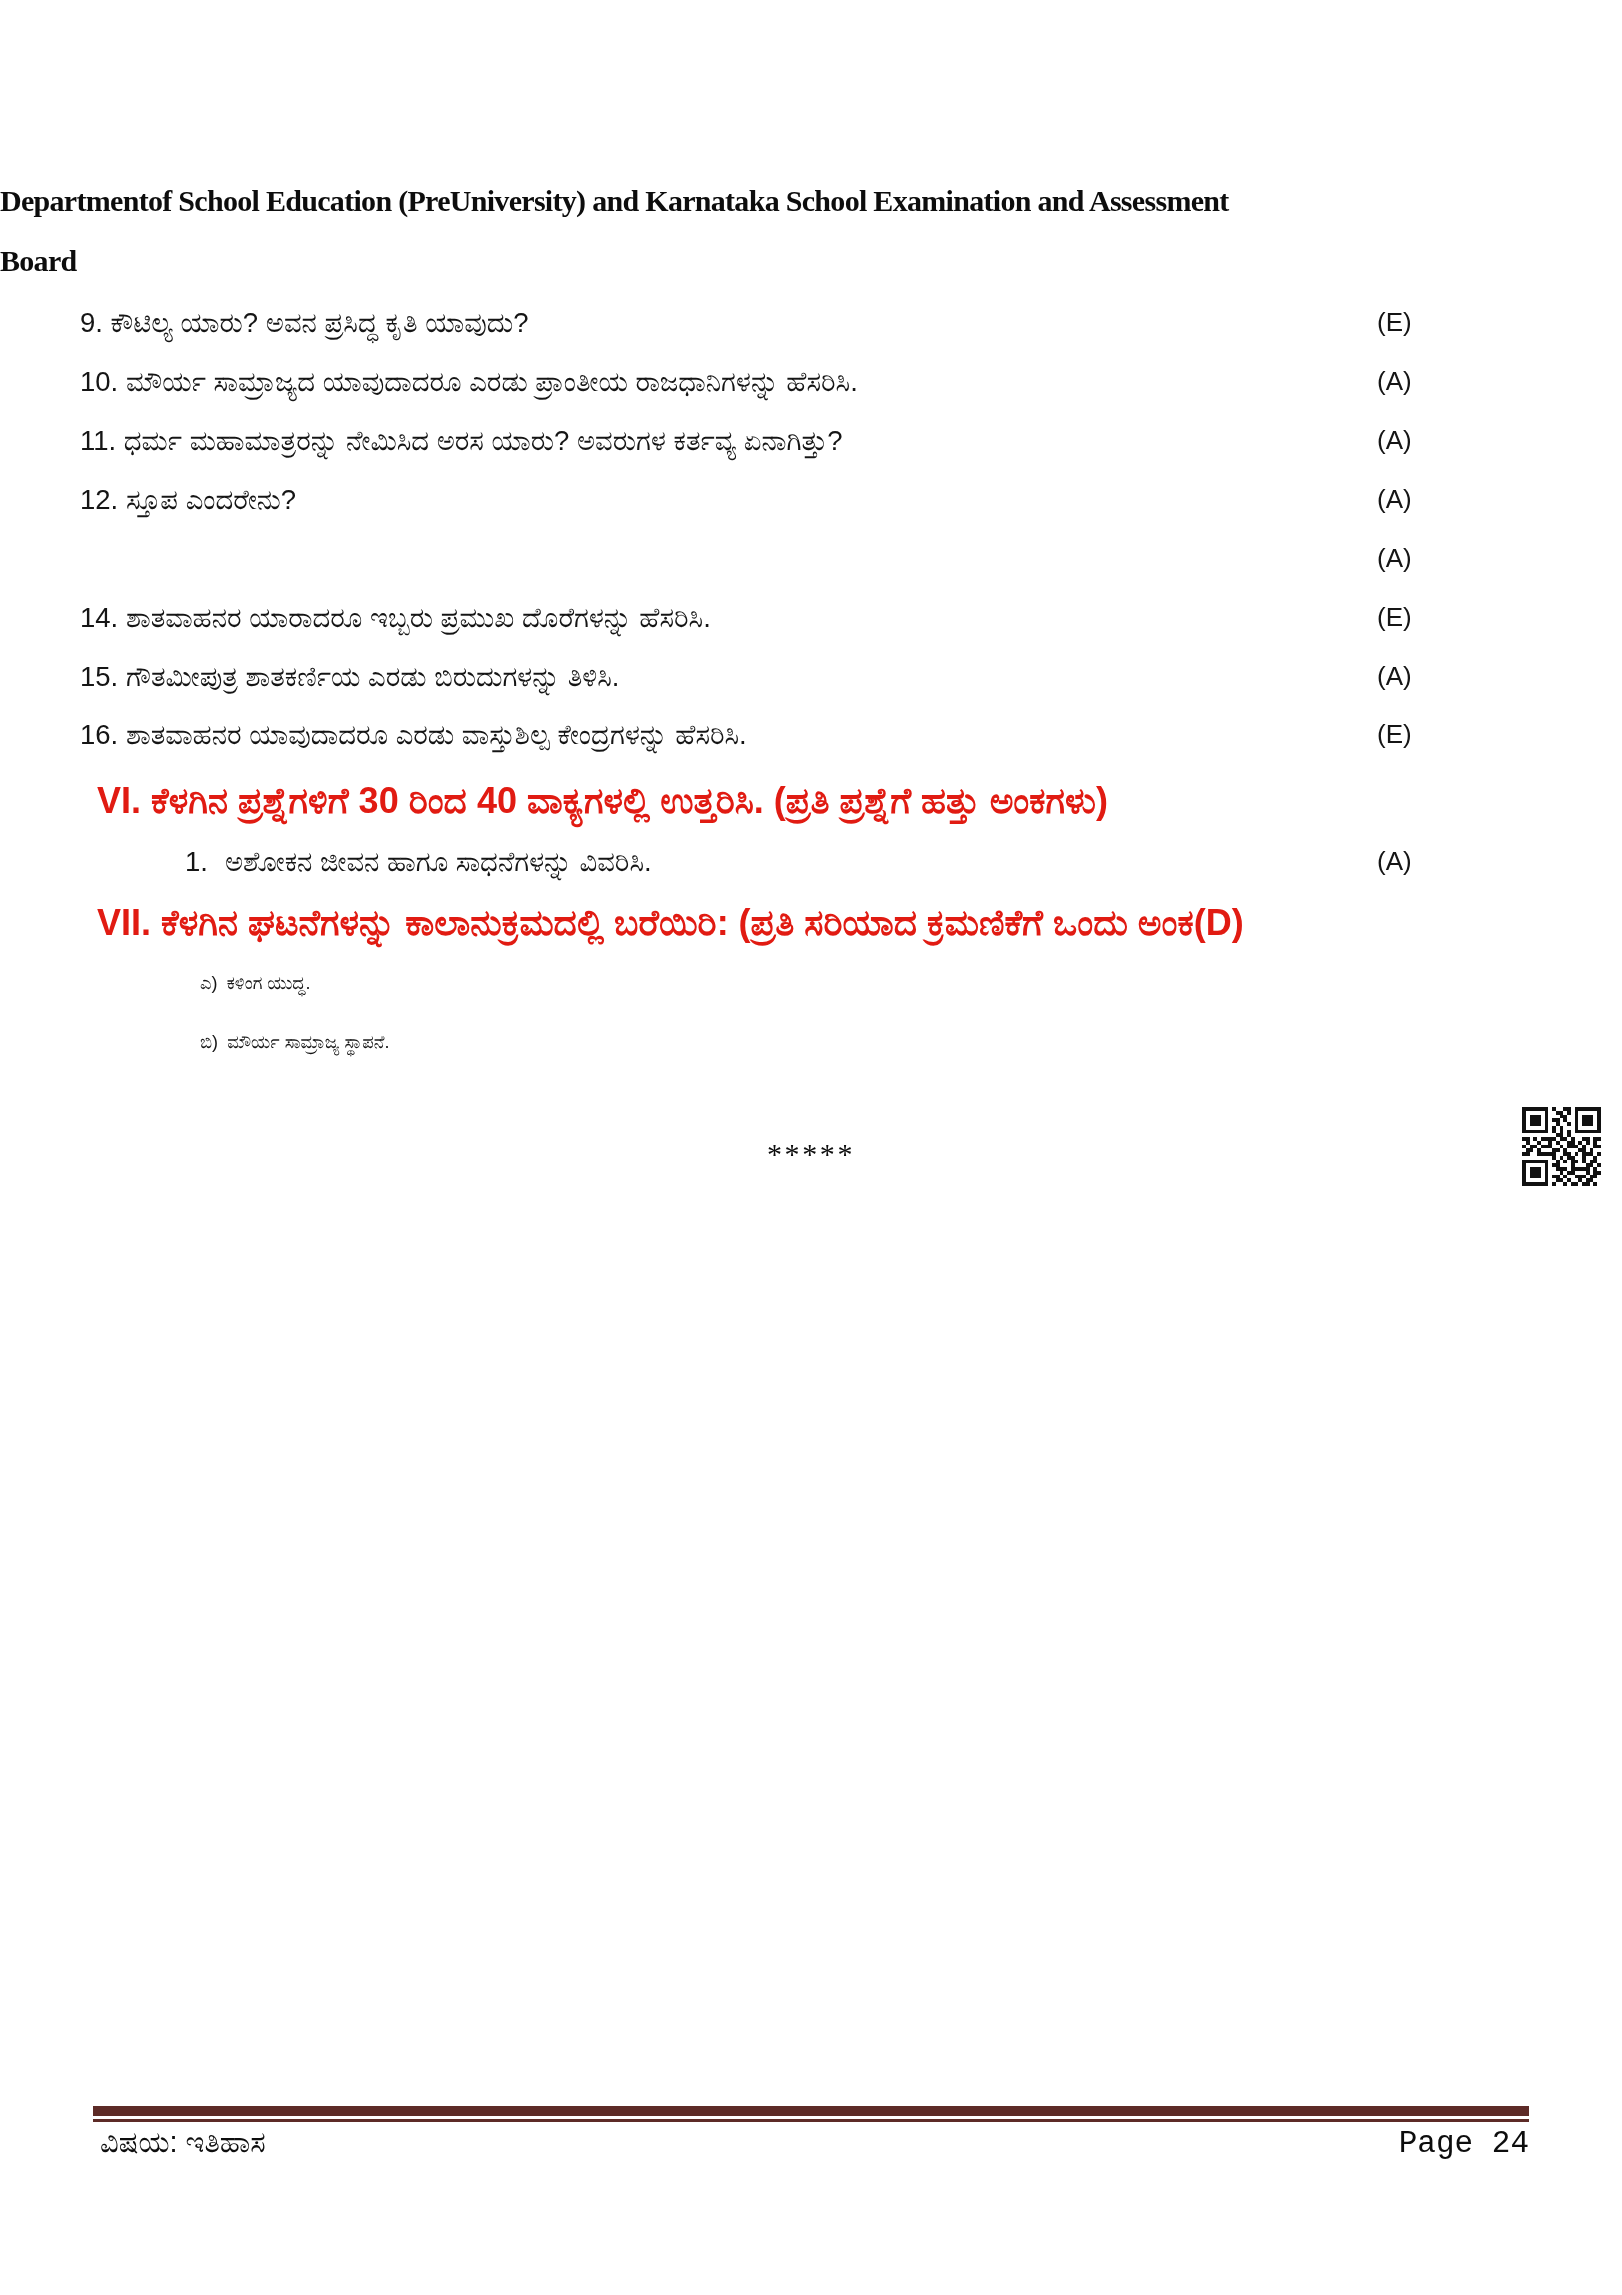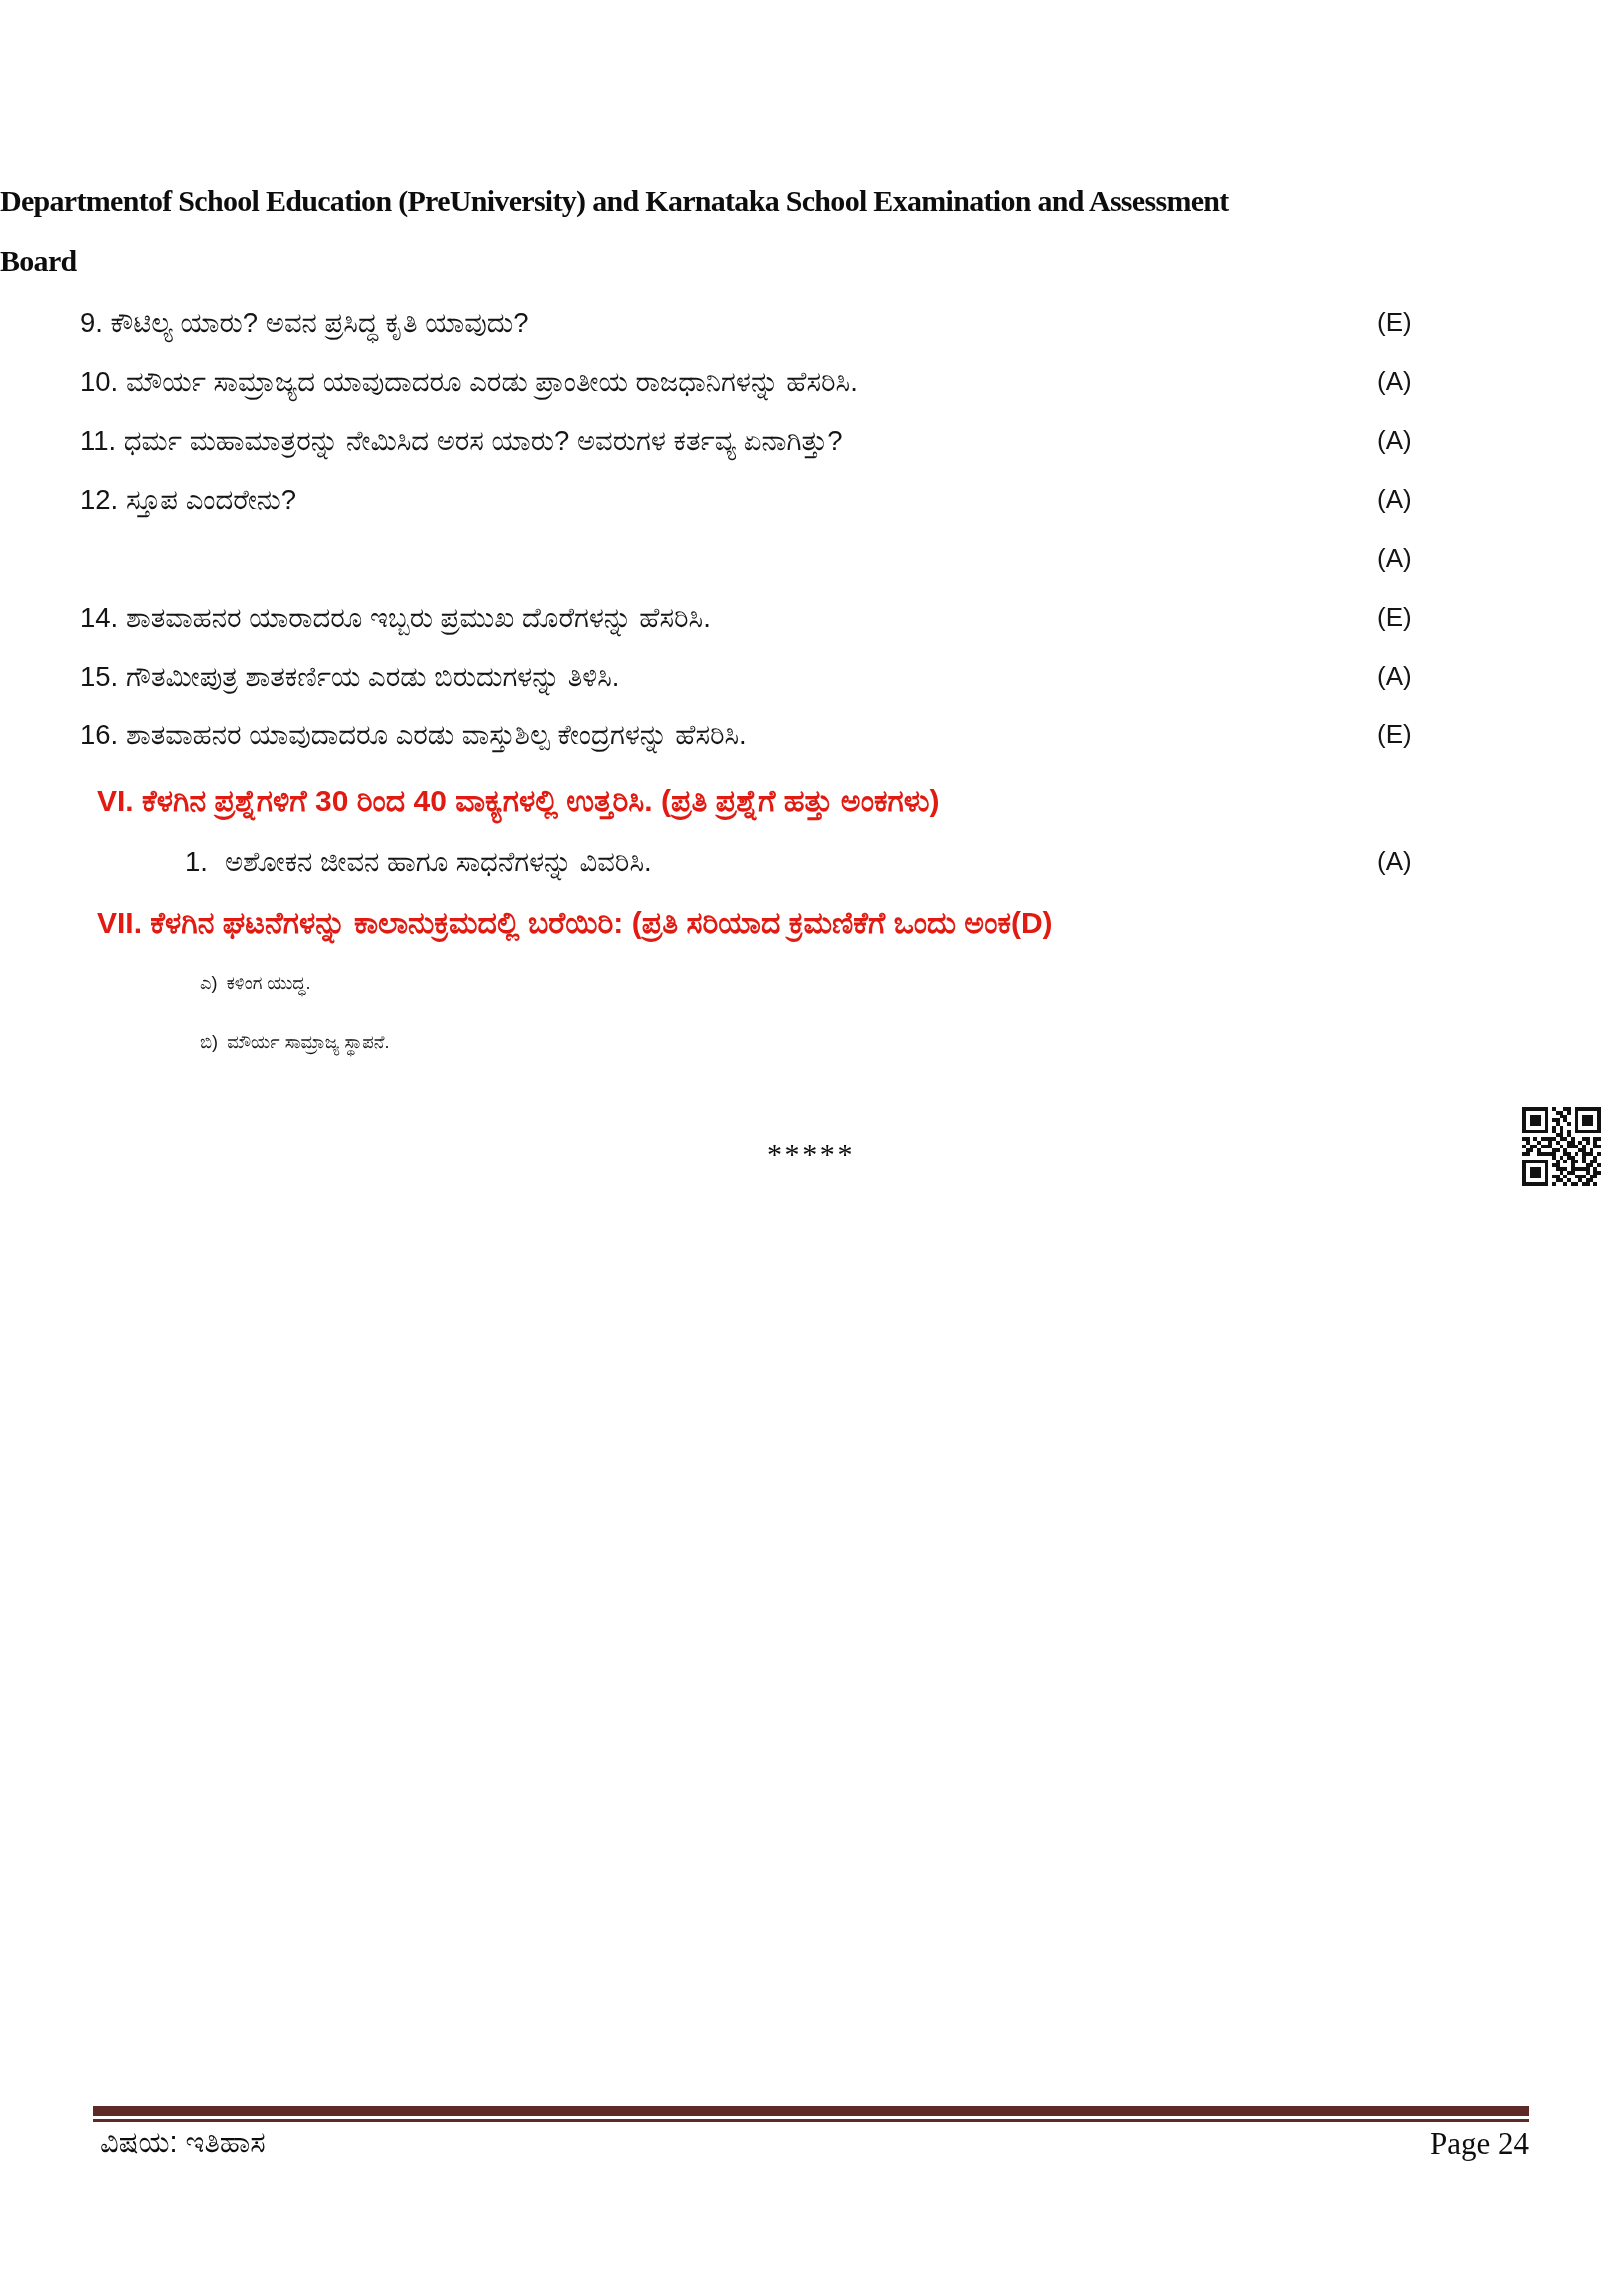--- a/index.html
+++ b/index.html
@@ -36,21 +36,21 @@
   .q-row .q-line{padding-left:80px;}
   .q-mark{
     position:absolute;left:1377px;top:0;
     font-size:26px;
   }
 
   
   .sec-heading{
     left:97px;right:39px;
     height:59px;line-height:59px;
-    font-size:30px;
+    font-size:36px;
     font-weight:bold;
     color:#e11b12;
     white-space:nowrap;
   }
   .sec-item{
     left:0;width:1622px;height:59px;line-height:59px;
     font-size:27.5px;white-space:nowrap;
   }
   .sec-item .num{padding-left:185px;}
   .sec-item .gap{display:inline-block;width:17px;}
@@ -85,21 +85,21 @@
   }
   .footer-subject{
     left:100px;top:2119px;
     font-size:29px;line-height:46px;
     color:#0d0d0d;
     white-space:nowrap;
   }
   .footer-page{
     top:2123px;left:1333px;width:196px;
     text-align:right;
-    font-family:Liberation Serif, serif;
+    font-family:Liberation Mono, monospace;
     font-size:31px;line-height:42px;
     color:#0d0d0d;
     white-space:nowrap;
   }
 </style>
 </head>
 <body>
 
 <div class="abs doc-header">
   <div>Departmentof School Education (PreUniversity) and Karnataka School Examination and Assessment</div>

